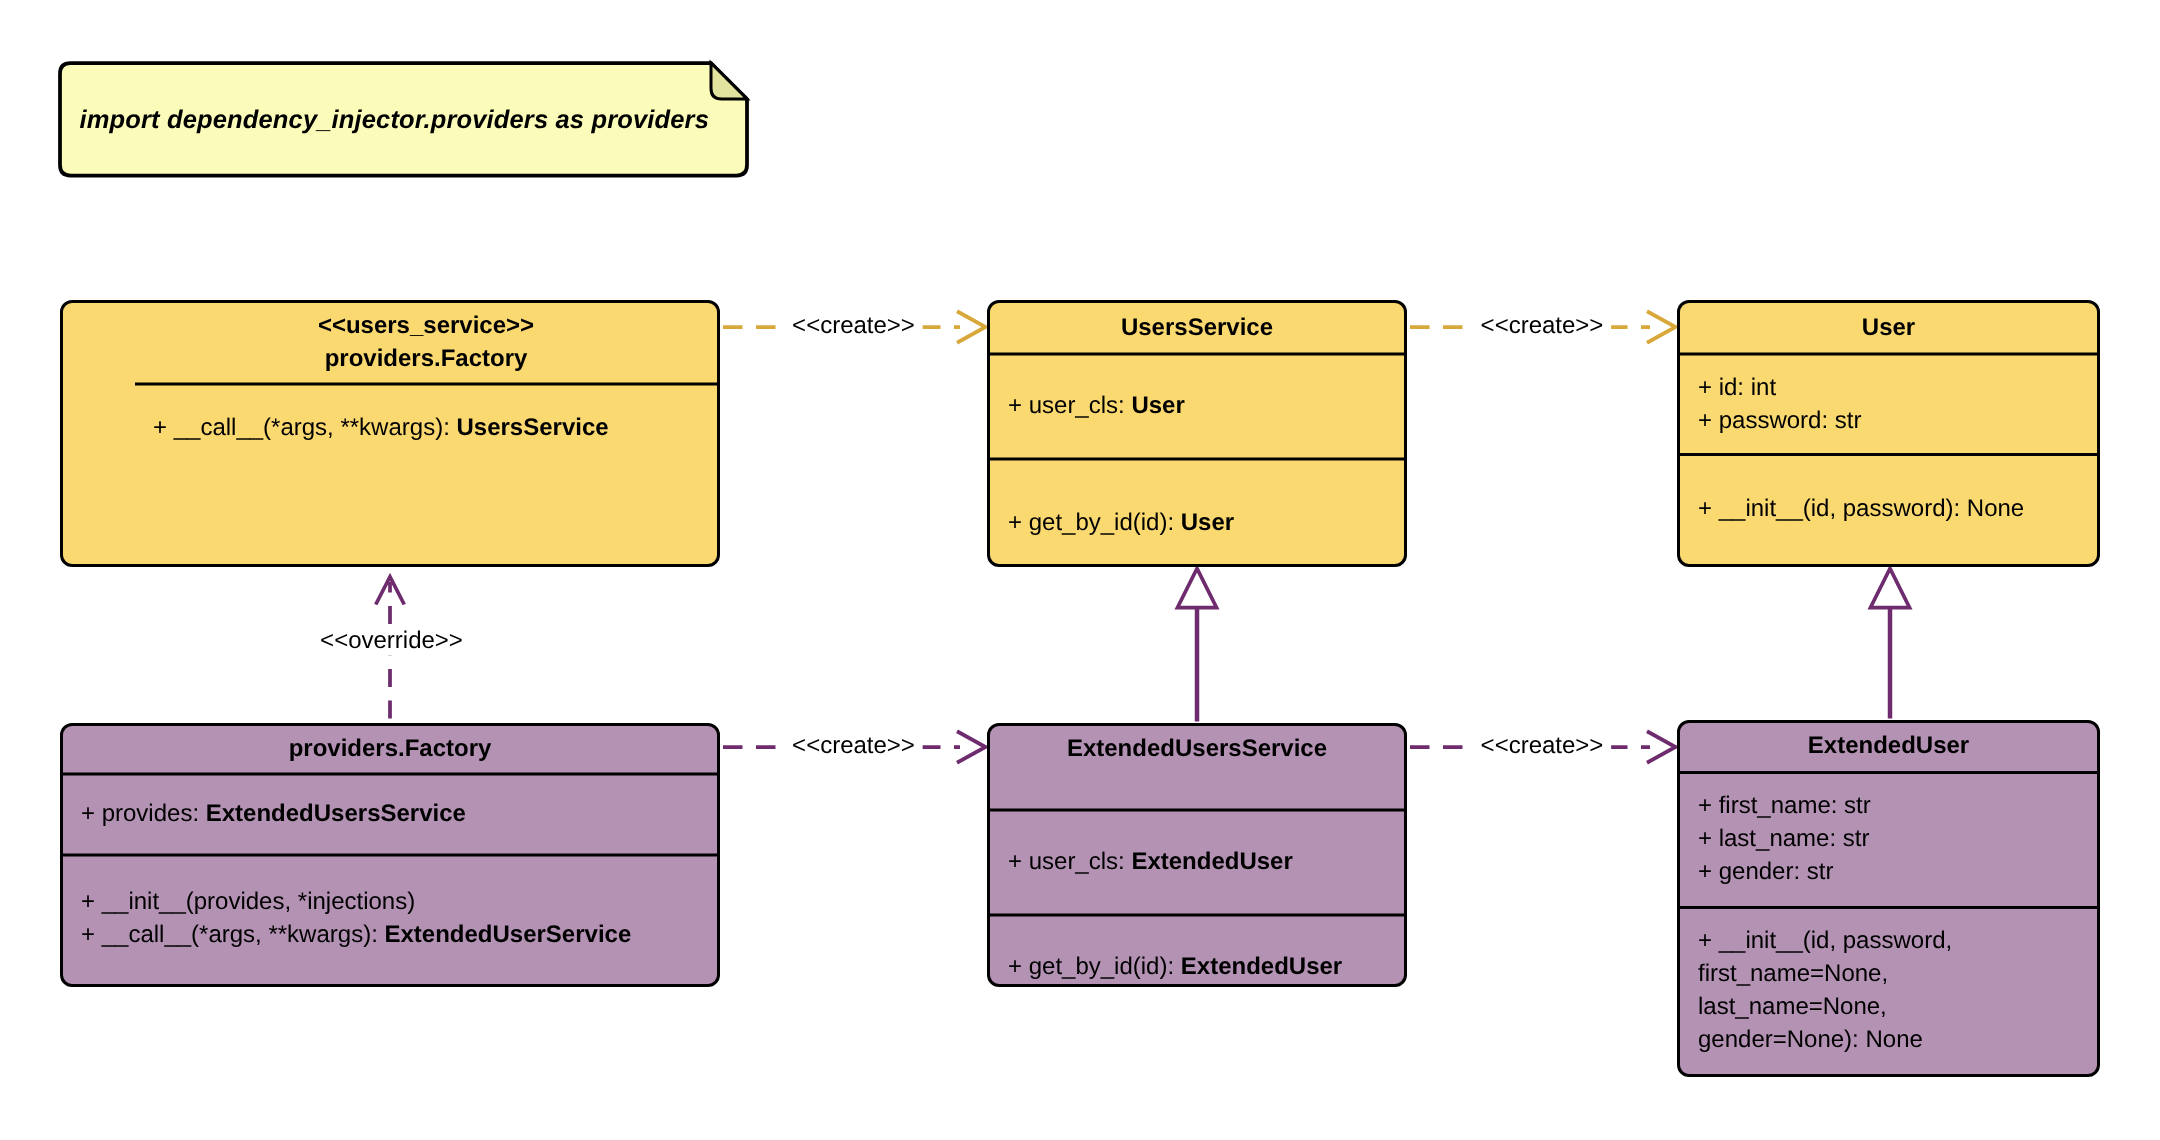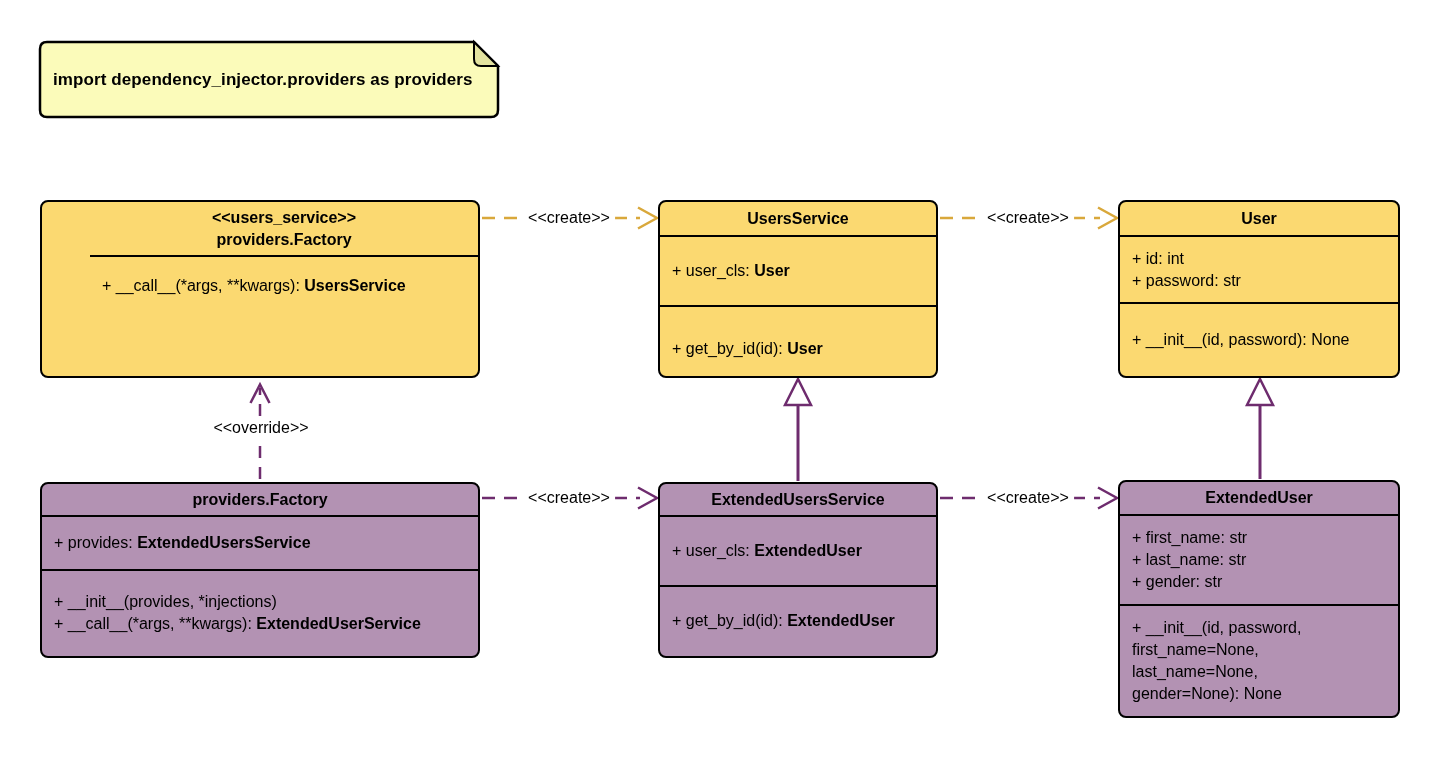--- a/index.html
+++ b/index.html
@@ -8,21 +8,21 @@
     position:relative; width:1440px; height:760px;
     background:var(--bg,#fff);
     font-family:"Liberation Sans", sans-serif;
     overflow:hidden;
   }
   svg.overlay { position:absolute; left:0; top:0; width:1440px; height:760px; }
 
   .note-text {
     position:absolute; left:53px; top:44px; width:430px; height:71px;
     display:flex; align-items:center;
-    font-weight:bold; font-size:17px; color:#000; letter-spacing:0.1px;
+    font-weight:bold; font-size:17px; color:#000; letter-spacing:0.1px;font-style:italic;
   }
 
   .class-box {
     position:absolute; border:2.5px solid #000; border-radius:8px;
     display:flex; flex-direction:column; overflow:hidden; color:#000;
   }
   .class-box.yellow { background:var(--yellow,#FBD971); }
   .class-box.purple { background:var(--purple,#B392B3); }
 
   .box-header {
@@ -52,21 +52,21 @@
   #box2 .sec-attrs  { height:67px; }
   #box2 .sec-methods{ height:73px; }
 
   #box3 { left:40px;  top:482px; width:440px; height:176px; }
   #box3 .box-header { height:31px; }
   #box3 .sec-attrs  { height:54px; }
   #box3 .sec-methods{ height:86px; }
 
   #box4 { left:658px; top:482px; width:280px; height:176px; }
   #box4 .box-header { height:31px; }
-  #box4 .sec-attrs  { height:70px; }
+  #box4 .sec-attrs  { height:70px;margin-top:24px; }
   #box4 .sec-methods{ height:70px; }
 
   #box5 { left:1118px; top:480px; width:282px; height:238px; }
   #box5 .box-header { height:32px; }
   #box5 .sec-attrs  { height:90px; }
   #box5 .sec-methods{ height:111px; }
 
   .arrow-label {
     position:absolute; transform:translate(-50%,-50%);
     background:#fff; padding:0 5px;

